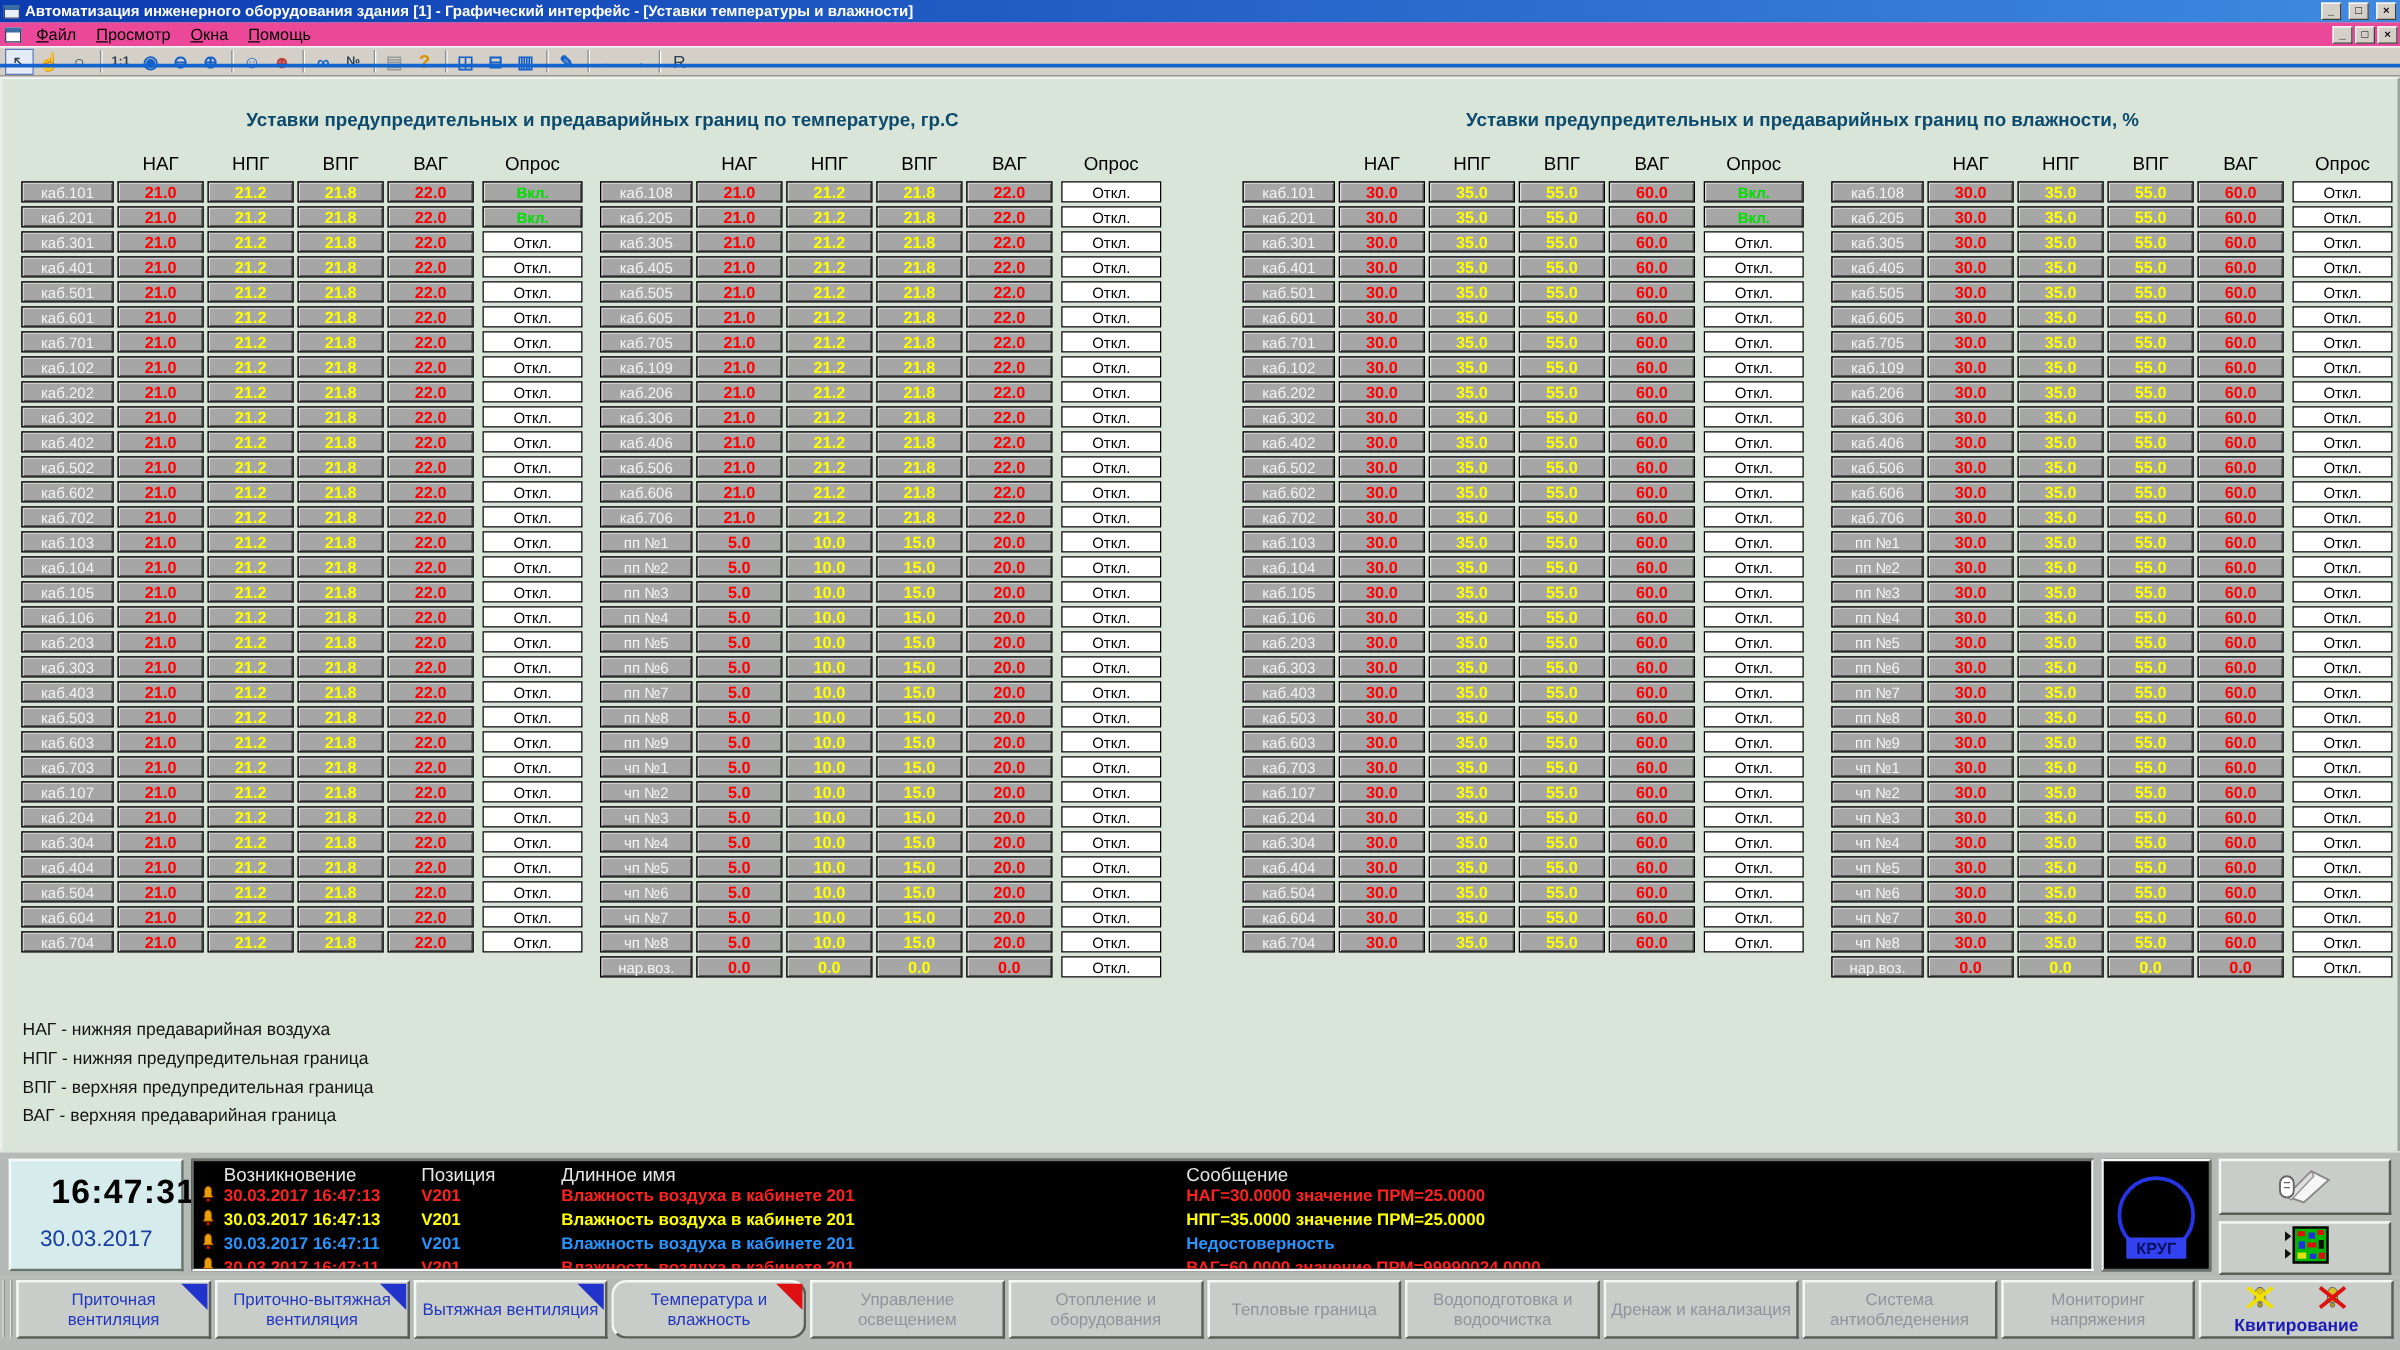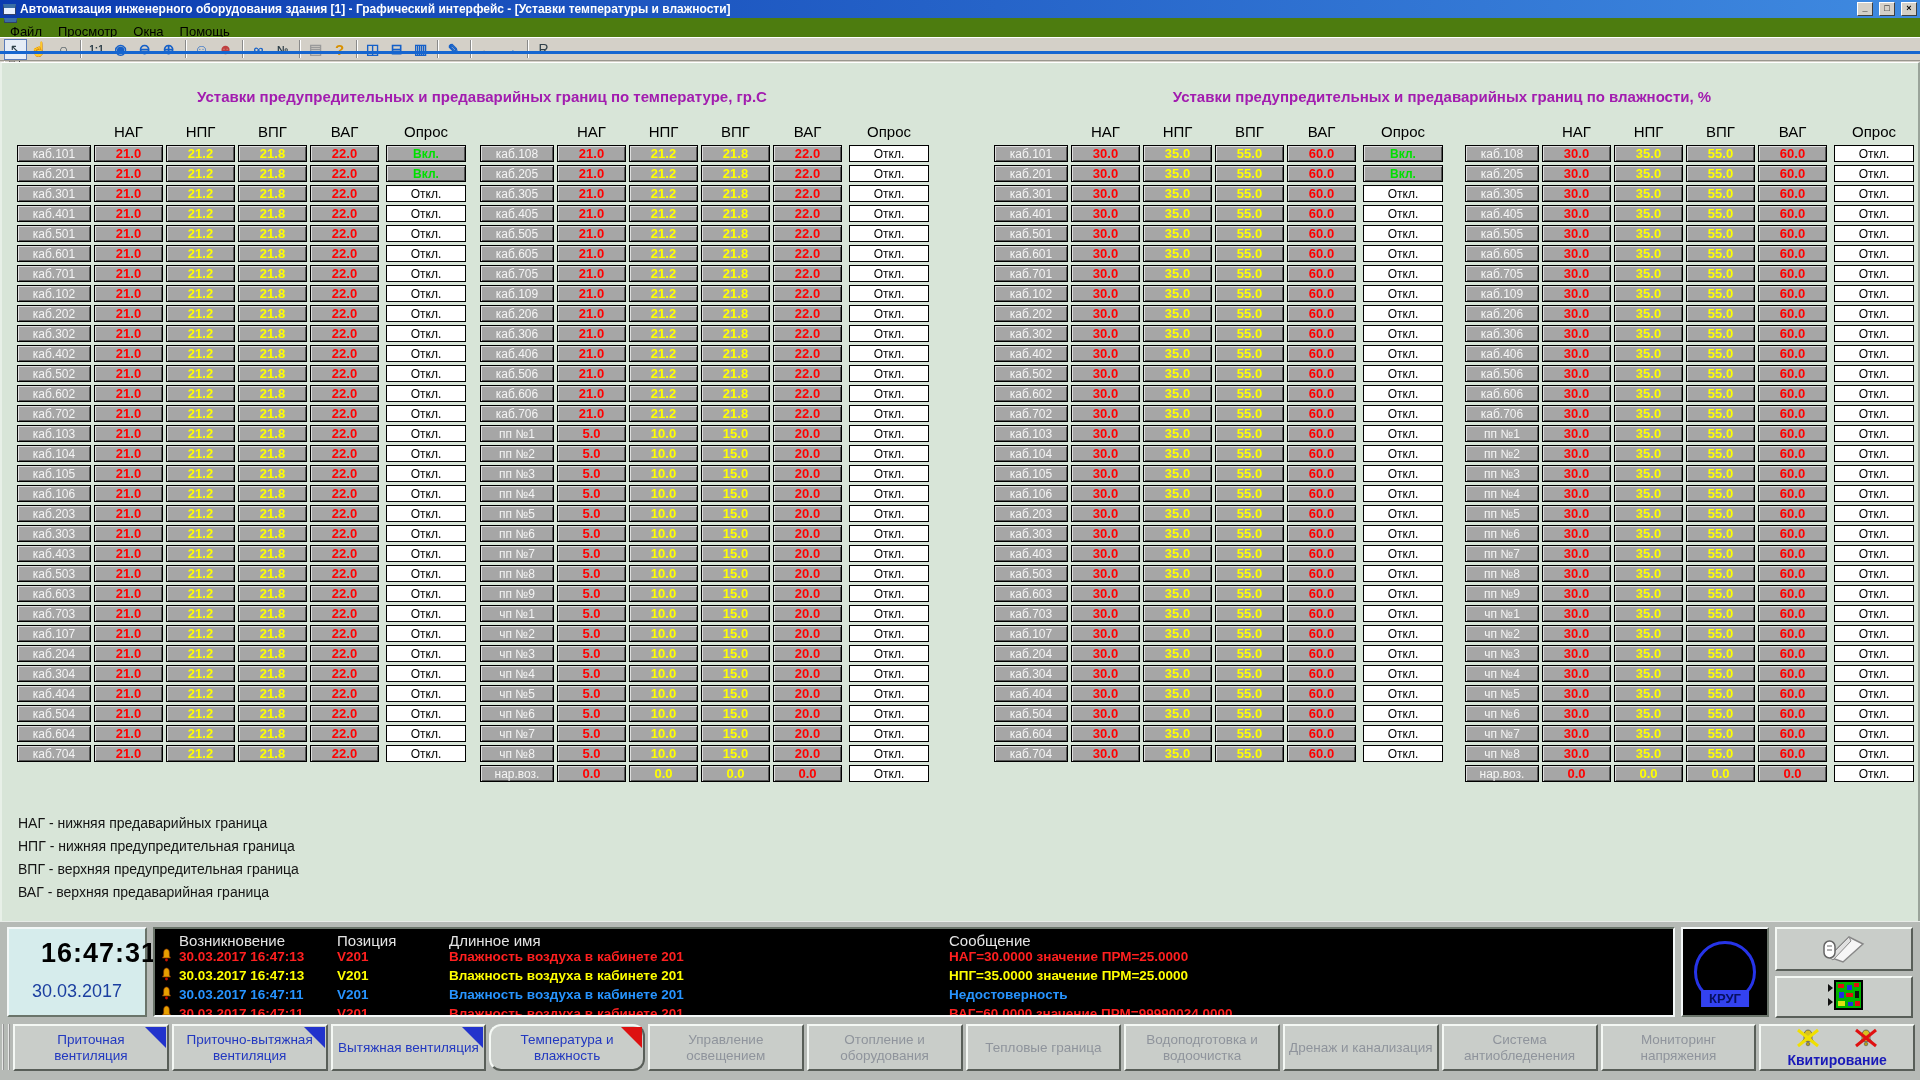--- a/index.html
+++ b/index.html
@@ -17,21 +17,21 @@
   }
   .app-icon { width:13px; height:11px; background:#e8f0ff; border:1px solid #30406a; border-top:4px solid #3a6ea5; }
   .titlebar-text { flex:1; white-space:nowrap; overflow:hidden; }
   .win-btn {
     width:16px; height:14px; background:#d4d0c8; border:1px solid;
     border-color:#fff #404040 #404040 #fff; font-size:9px; line-height:11px;
     text-align:center; color:#000; margin-left:2px; font-weight:bold;
   }
   .menubar {
     position:absolute; top:18px; left:0; right:0; height:19px;
-    background:#4d7c0f; display:flex; align-items:flex-start; font-size:13px; color:#000; padding:0 2px;flex-direction:column;
+    background:#ec4899; display:flex; align-items:center; font-size:13px; color:#000; padding:0 2px;
   }
   .mdi-doc-icon { width:13px; height:12px; background:#fff; border:1px solid #30406a; border-top:4px solid #3a6ea5; margin:0 4px 0 2px; }
   .menu-item { padding:1px 8px; cursor:default; }
   .menubar .spacer { flex:1; }
   
   .toolbar {
     position:absolute; top:37px; left:0; right:0; height:24px;
     background:#d4d0c8; border-top:1px solid #ffffff; border-bottom:1px solid #9a968e;
     display:flex; align-items:center; padding:0 4px;
   }
@@ -44,21 +44,21 @@
   .tb.blue { color:#1560c8; font-weight:bold; }
   .tb.gray { color:#9a9a9a; font-weight:bold; }
   .tb.help { color:#d89000; font-weight:bold; font-size:15px; }
   .tb.red  { color:#c04040; }
   .tb-sep { width:1px; height:18px; background:#8a8a8a; box-shadow:1px 0 0 #ffffff; margin:0 4px; }
   
   .main {
     position:absolute; top:62px; left:0; right:0; height:859px;
     background:#d8e5d8; border-top:1px solid #fff; border-left:2px solid #e8f0e8; border-right:2px solid #9aa49a;
   }
-  .sec-title { position:absolute; top:25px; width:960px; text-align:center; font-size:15px; font-weight:bold; color:#a21caf; }
+  .sec-title { position:absolute; top:25px; width:960px; text-align:center; font-size:15px; font-weight:bold; color:#0c4a6e; }
   .sec-title.temp { left:0; }
   .sec-title.hum  { left:960px; }
   .stable { position:absolute; top:60px; }
   .stable.t0 { left:15px; }  .stable.t1 { left:478px; }
   .stable.t2 { left:992px; } .stable.t3 { left:1463px; }
   .tbl-head { display:flex; height:17px; margin-bottom:5px; font-size:15px; color:#000; }
   .hc { margin-right:3px; text-align:center; }
   .hc-label { width:74px; }
   .hc-val   { width:69px; }
   .hc-opros { width:80px; margin-left:4px; margin-right:0; }
@@ -1250,21 +1250,21 @@
           <div class="cell val red">0.0</div>
           <div class="cell val yellow">0.0</div>
           <div class="cell val yellow">0.0</div>
           <div class="cell val red">0.0</div>
           <div class="cell opros off">Откл.</div>
         </div>
       </div>
   </div>
 
   <div class="legend" id="legend">
-      <div>НАГ - нижняя предаварийных граница</div>
+      <div>НАГ - нижняя предаварийная воздуха</div>
       <div>НПГ - нижняя предупредительная граница</div>
       <div>ВПГ - верхняя предупредительная граница</div>
       <div>ВАГ - верхняя предаварийная граница</div>
     </div>
 </div>
 
 <div class="statusband">
   <div class="clockbox">
     <div class="clock-time">16:47:31</div>
     <div class="clock-date">30.03.2017</div>

